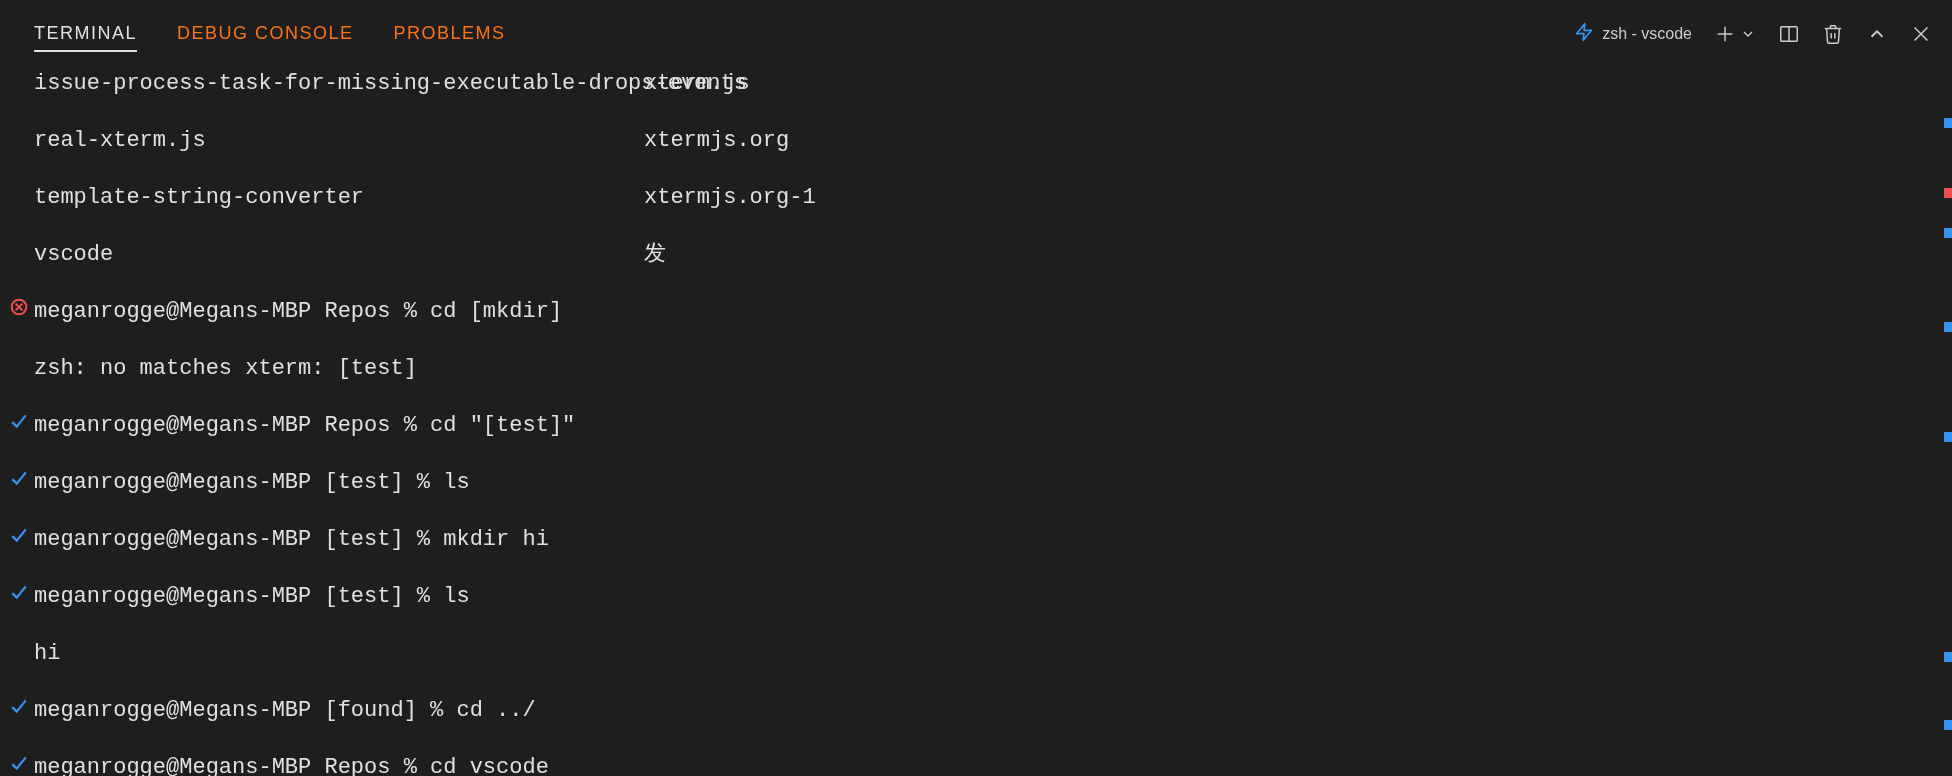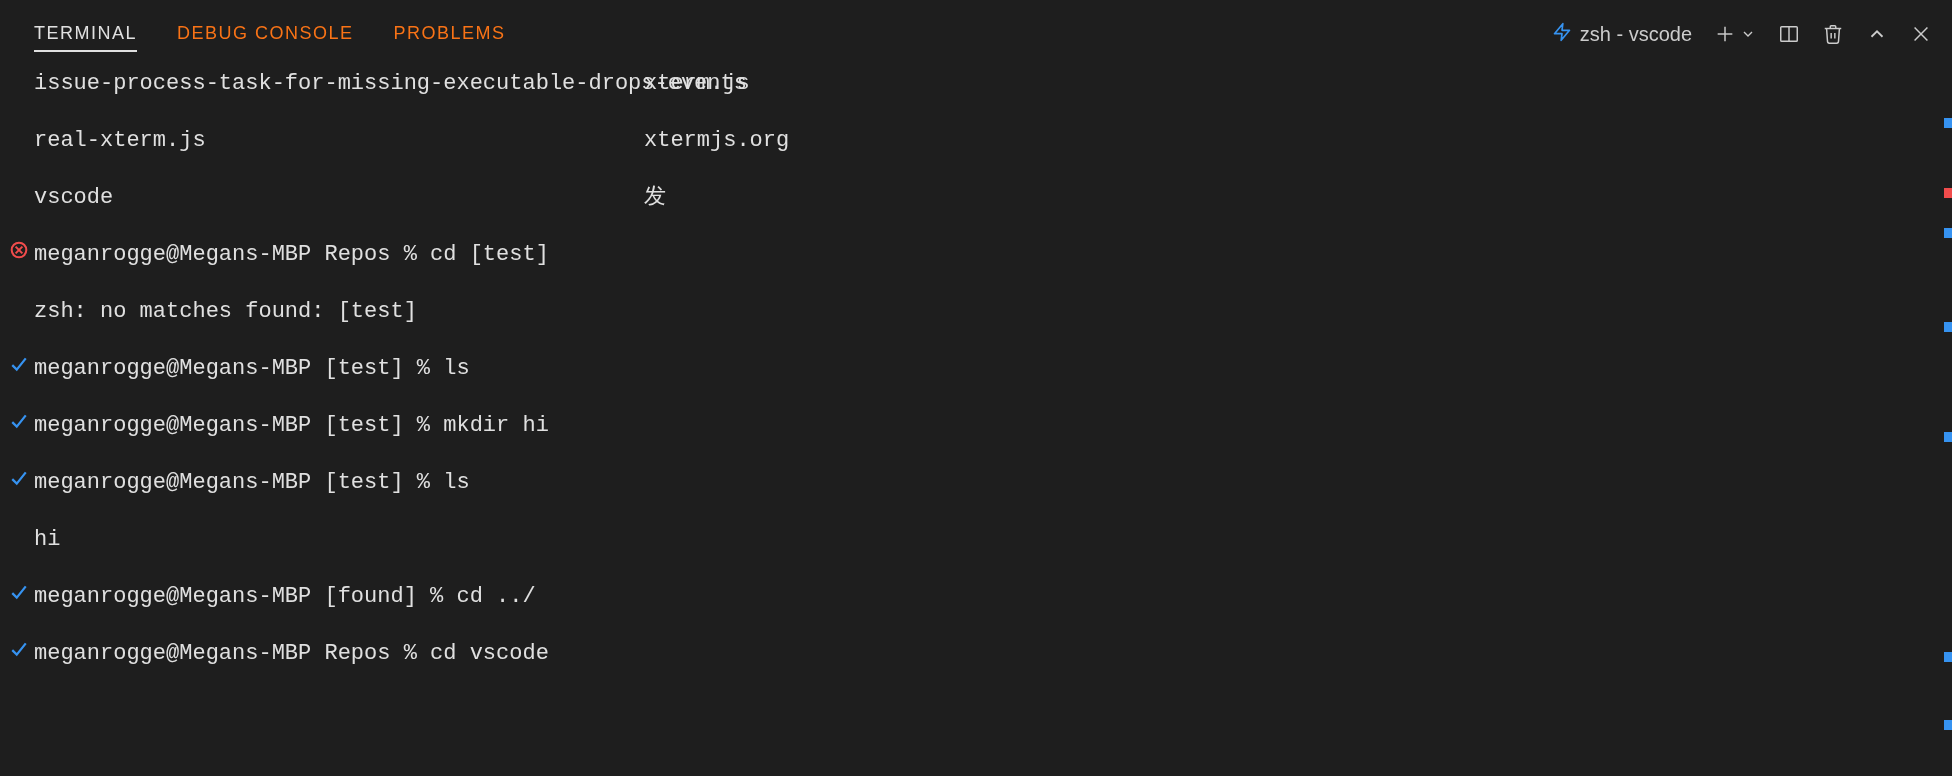--- a/index.html
+++ b/index.html
@@ -45,21 +45,21 @@
     display: flex;
     align-items: center;
     gap: 22px;
   }
   .shell-indicator {
     display: flex;
     align-items: center;
     gap: 8px;
     color: #cccccc;
     font-family: -apple-system, BlinkMacSystemFont, "Segoe UI", sans-serif;
-    font-size: 20px;
+    font-size: 16px;
   }
   .bolt-icon { color: #3693f1; }
   .icon-btn {
     display: inline-flex;
     align-items: center;
     justify-content: center;
     cursor: pointer;
     color: #cccccc;
   }
   .icon-btn svg { width: 22px; height: 22px; }
@@ -173,27 +173,31 @@
           <line x1="5" y1="5" x2="19" y2="19"></line>
           <line x1="19" y1="5" x2="5" y2="19"></line>
         </svg>
     </span>
   </div>
 </div>
 
 <div class="terminal-scroll">
 <pre class="term"><span class="line"><span class="cols"><span class="c0">issue-process-task-for-missing-executable-drops-events</span><span class="c1">xterm.js</span></span></span>
 <span class="line"><span class="cols"><span class="c0">real-xterm.js</span><span class="c1">xtermjs.org</span></span></span>
+<span class="line"><span class="cols"><span class="c0">template-string-converter</span><span class="c1">xtermjs.org-1</span></span></span>
 <span class="line"><span class="cols"><span class="c0">vscode</span><span class="c1">发</span></span></span>
 <span class="line"><span class="gutter"><svg viewBox="0 0 16 16">
             <circle cx="8" cy="8" r="6.5" fill="none" stroke="#f14c4c" stroke-width="1.8"></circle>
             <line x1="5" y1="5" x2="11" y2="11" stroke="#f14c4c" stroke-width="1.8"></line>
             <line x1="11" y1="5" x2="5" y2="11" stroke="#f14c4c" stroke-width="1.8"></line>
-          </svg></span><span>meganrogge@Megans-MBP Repos % cd [test]</span></span>
-<span class="line"><span>zsh: no matches found: [test]</span></span>
+          </svg></span><span>meganrogge@Megans-MBP Repos % cd [mkdir]</span></span>
+<span class="line"><span>zsh: no matches xterm: [test]</span></span>
+<span class="line"><span class="gutter"><svg viewBox="0 0 16 16">
+            <polyline points="2,9 6,13 14,3" fill="none" stroke="#3693f1" stroke-width="2"></polyline>
+          </svg></span><span>meganrogge@Megans-MBP Repos % cd "[test]"</span></span>
 <span class="line"><span class="gutter"><svg viewBox="0 0 16 16">
             <polyline points="2,9 6,13 14,3" fill="none" stroke="#3693f1" stroke-width="2"></polyline>
           </svg></span><span>meganrogge@Megans-MBP [test] % ls</span></span>
 <span class="line"><span class="gutter"><svg viewBox="0 0 16 16">
             <polyline points="2,9 6,13 14,3" fill="none" stroke="#3693f1" stroke-width="2"></polyline>
           </svg></span><span>meganrogge@Megans-MBP [test] % mkdir hi</span></span>
 <span class="line"><span class="gutter"><svg viewBox="0 0 16 16">
             <polyline points="2,9 6,13 14,3" fill="none" stroke="#3693f1" stroke-width="2"></polyline>
           </svg></span><span>meganrogge@Megans-MBP [test] % ls</span></span>
 <span class="line"><span>hi</span></span>

